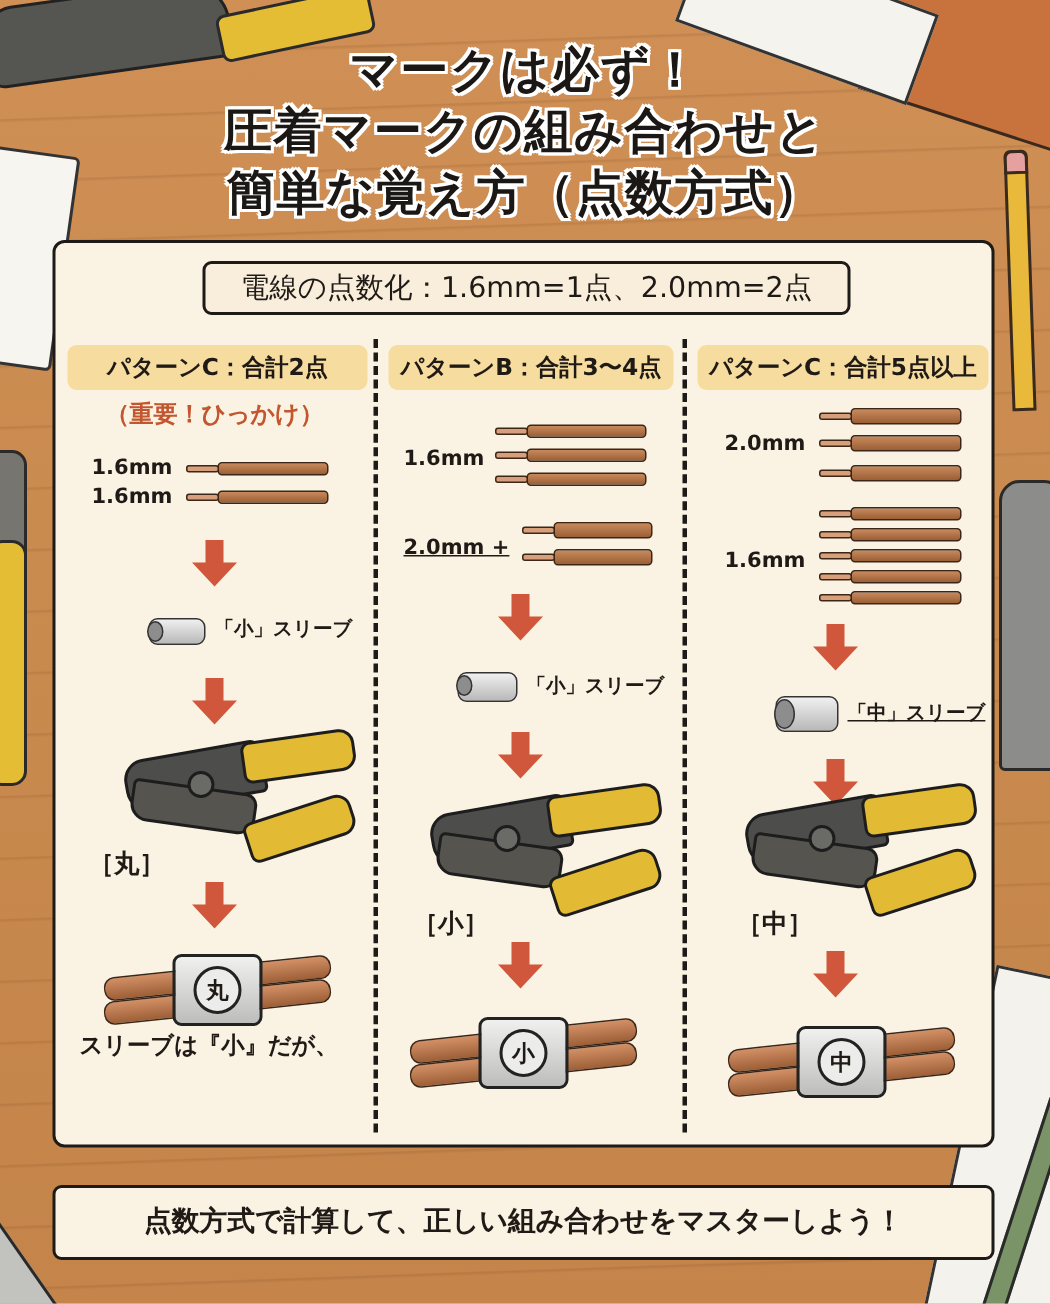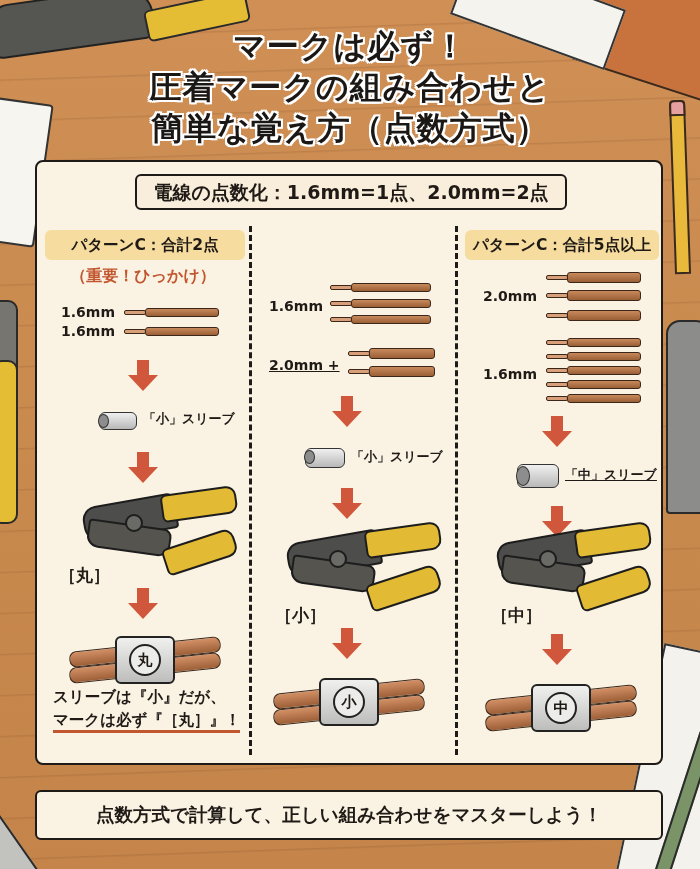--- a/index.html
+++ b/index.html
@@ -82,21 +82,21 @@
 
   
   .panel {
     position: absolute; left: 35px; top: 160px; width: 628px; height: 605px;
     background: #faf3e3; border: 2.5px solid #1d1a17; border-radius: 8px;
     box-sizing: border-box;
   }
   .rule-box {
     position: absolute; left: 98px; top: 12px; width: 432px; height: 36px;
     border: 2px solid #1d1a17; border-radius: 6px; background: #f9eedb;
-    box-sizing: border-box; text-align: center; font-weight: bold; font-size: 19px;
+    box-sizing: border-box; text-align: center; font-weight: normal; font-size: 19px;
     line-height: 32px;
   }
   .divider {
     position: absolute; top: 64px; bottom: 8px; width: 0;
     border-left: 3px dashed #1d1a17;
   }
   .col { position: absolute; top: 64px; bottom: 8px; }
   .col-a { left: 0; width: 212px; }
   .col-b { left: 214px; width: 202px; }
   .col-c { left: 420px; width: 206px; }
@@ -265,25 +265,25 @@
     <div class="bundle" style="left:32px;top:408px;">
       <div class="w1"></div>
         <div class="w2"></div>
       <div class="sl">
           <div class="stamp">丸</div>
         </div>
     </div>
 
     <div class="note" style="top:460px;">
       <div>スリーブは『小』だが、</div>
-      <div><span class="line2">マークは必ず『［丸］』！</span></div>
     </div>
   </div>
 
   <div class="col col-b">
+    <div class="pat-head">パターンB：合計3〜4点</div>
 
     <div class="wire-label" style="left:18px;top:72px;">1.6mm</div>
     <div class="wire" style="left:100px;top:57px;width:78px;"></div>
     <div class="wire" style="left:100px;top:73px;width:78px;"></div>
     <div class="wire" style="left:100px;top:89px;width:78px;"></div>
 
     <div class="wire-label" style="left:18px;top:131px;text-decoration:underline;">2.0mm +</div>
     <div class="wire wire-thick" style="left:118px;top:122px;width:64px;"></div>
     <div class="wire wire-thick" style="left:118px;top:140px;width:64px;"></div>
 

